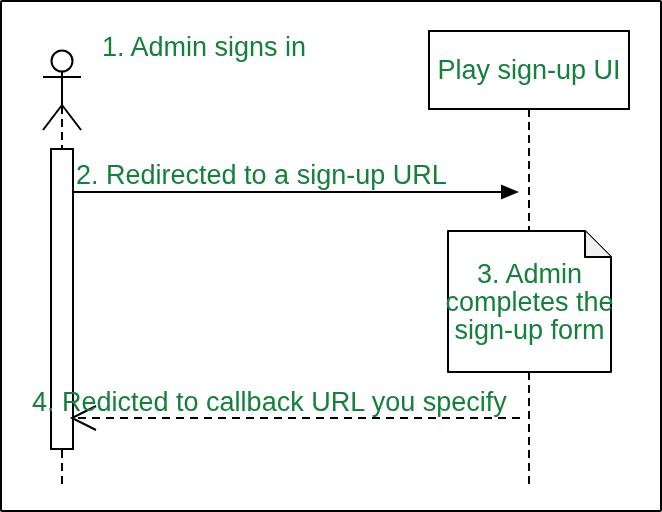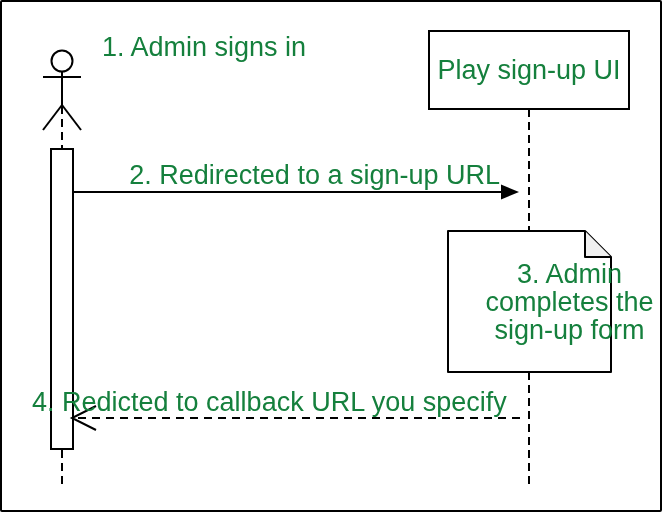--- a/index.html
+++ b/index.html
@@ -41,43 +41,42 @@
     left: 427px;
     top: 29px;
     width: 200px;
     height: 78px;
     display: flex;
     align-items: center;
     justify-content: center;
     text-align: center;
   }
   .label-msg2 {
-    left: 58px;
+    left: 74px;
     top: 160px;
     width: 440px;
-    text-align: right;
+    text-align: left;
   }
   .label-msg4 {
     left: 30px;
     top: 387px;
     width: 441px;
     text-align: center;
   }
   .label-note {
     left: 446px;
     top: 229px;
     width: 163px;
     height: 141px;
     display: flex;
     flex-direction: column;
     align-items: center;
     justify-content: center;
     text-align: center;
     line-height: 28px;
-    margin-left: 40px;
   }
 </style>
 </head>
 <body>
 
 <div class="canvas">
 
   <svg class="artwork" width="658" height="508" viewBox="0 0 658 508" xmlns="http://www.w3.org/2000/svg">
 
     <g stroke="#000000" stroke-width="2" stroke-dasharray="8 5">

